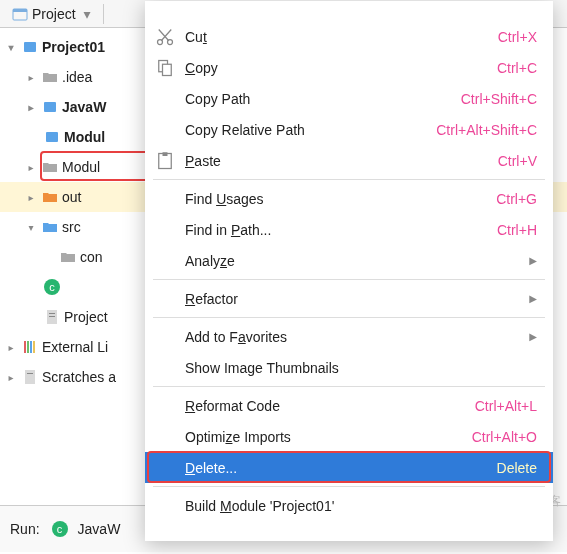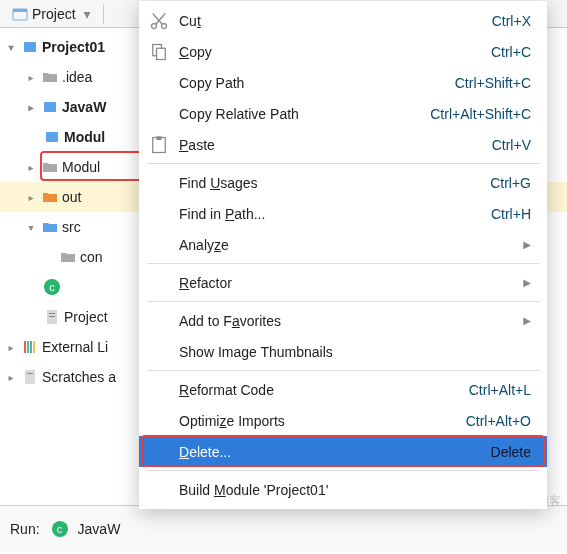--- a/index.html
+++ b/index.html
@@ -18,29 +18,29 @@
   .chev.open::before{content:"▾";}
   .chev.closed::before{content:"▸";}
   .ic { width:16px; height:16px; display:inline-flex; align-items:center; justify-content:center; }
   .ic svg{width:16px;height:16px;}
   .redbox { position:absolute; border:2px solid #e84040; border-radius:4px; pointer-events:none; }
 
   .foot { height:46px; display:flex; align-items:center; padding:0 10px; background:#f9f9f9; }
   .cbadge{ width:16px;height:16px;border-radius:50%;background:#27b56f;color:#fff;font-size:11px;display:inline-flex;align-items:center;justify-content:center;margin-right:10px;}
 
   
-  .menu { position:absolute; left:139px; top:1px; width:408px; background:#fff;
-          box-shadow:0 4px 20px rgba(0,0,0,.25); padding:4px 0; z-index:10;}
+  .menu { position:absolute; left:145px; top:1px; width:408px; background:#fff;
+          box-shadow:0 4px 20px rgba(0,0,0,.25); padding:20px 0; z-index:10;}
   .mi { height:31px; display:flex; align-items:center; padding:0 16px 0 10px; gap:10px; }
   .mi.sel { background:#2f7bd9; color:#fff;}
   .mi .micon { width:20px; display:inline-flex; align-items:center; justify-content:center; color:#6a6a6a;}
   .mi.sel .micon{color:#fff;}
   .mi .mlab { flex:1; }
-  .mi .msc { color:#0c4a6e; }
-  .mi.sel .msc{color:#0f172a;}
+  .mi .msc { color:#ec4899; }
+  .mi.sel .msc{color:#fef9c3;}
   .mi .subm { color:#888; font-size:10px;}
   .sep { height:0; border-top:1px solid #ddd; margin:3px 8px; }
   .und{ text-decoration:underline; text-decoration-color:currentColor; text-underline-offset:1px;}
   .watermark{position:absolute;right:6px;bottom:44px;color:#c9c9c9;font-size:12px;z-index:2;}
 
   
   .folder-g{fill:#a9a9a9}
   .folder-o{fill:#ef8e3a}
   .folder-b{fill:#5aa3e8}
   .proj-ic{fill:#5aa3e8}

